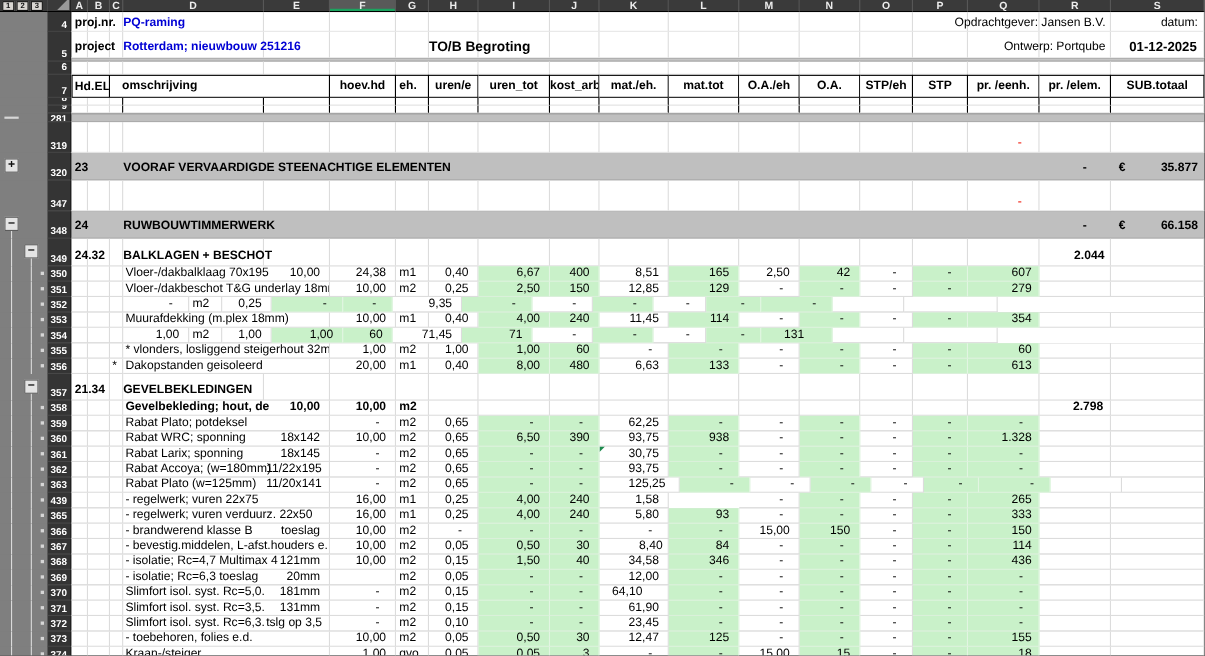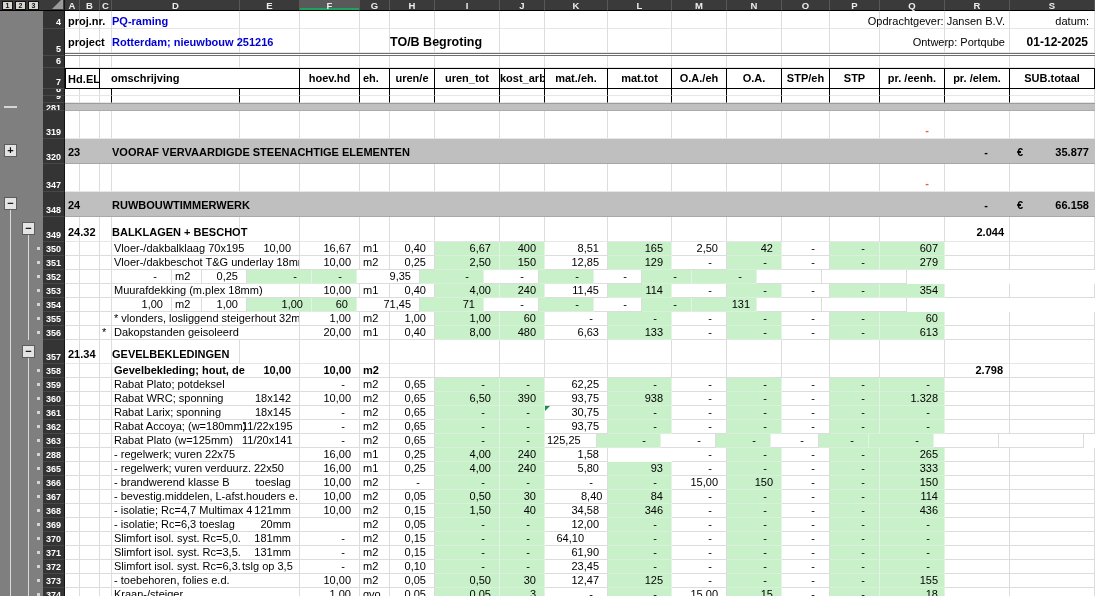--- a/index.html
+++ b/index.html
@@ -378,21 +378,21 @@
         </div>
         <div class="gut" style="height:14px">350</div>
         <div class="cells" style="height:14px">
           <div class="cell " style="width:15px;line-height:13px"></div>
           <div class="cell " style="width:20px;line-height:13px"></div>
           <div class="cell " style="width:12px;line-height:13px"></div>
           <div class="cell rel" style="width: 128px; line-height: 13px; border-right: none;">
             <span class="descspan" style="line-height:13px">Vloer-/dakbalklaag 70x195</span>
           </div>
           <div class="cell num" style="width: 60px; line-height: 13px; padding-right: 8px;">10,00</div>
-          <div class="cell num" style="width: 60px; line-height: 13px; padding-right: 8px;">16,67</div>
+          <div class="cell num" style="width: 60px; line-height: 13px; padding-right: 8px;">24,38</div>
           <div class="cell " style="width: 30px; line-height: 13px; padding-left: 3px;">m1</div>
           <div class="cell num" style="width: 45px; line-height: 13px; padding-right: 8px;">0,40</div>
           <div class="cell num grn" style="width: 65px; line-height: 13px; padding-right: 8px;">6,67</div>
           <div class="cell num grn" style="width: 45px; line-height: 13px; padding-right: 8px;">400</div>
           <div class="cell num" style="width: 63px; line-height: 13px; padding-right: 8px;">8,51</div>
           <div class="cell num grn" style="width: 64px; line-height: 13px; padding-right: 8px;">165</div>
           <div class="cell num" style="width: 55px; line-height: 13px; padding-right: 8px;">2,50</div>
           <div class="cell num grn" style="width: 55px; line-height: 13px; padding-right: 8px;">42</div>
           <div class="cell num dash" style="width:48px;line-height:13px">-</div>
           <div class="cell num grn dash" style="width:50px;line-height:13px">-</div>
@@ -499,21 +499,21 @@
           <div class="cell " style="width: 30px; line-height: 13px; padding-left: 3px;">m2</div>
           <div class="cell num" style="width: 45px; line-height: 13px; padding-right: 8px;">1,00</div>
           <div class="cell num grn" style="width: 65px; line-height: 13px; padding-right: 8px;">1,00</div>
           <div class="cell num grn" style="width: 45px; line-height: 13px; padding-right: 8px;">60</div>
           <div class="cell num" style="width: 63px; line-height: 13px; padding-right: 8px;">71,45</div>
           <div class="cell num grn" style="width: 64px; line-height: 13px; padding-right: 8px;">71</div>
           <div class="cell num dash" style="width:55px;line-height:13px">-</div>
           <div class="cell num grn dash" style="width:55px;line-height:13px">-</div>
           <div class="cell num dash" style="width:48px;line-height:13px">-</div>
           <div class="cell num grn dash" style="width:50px;line-height:13px">-</div>
-          <div class="cell num grn" style="width: 65px; line-height: 13px; padding-right: 6px;">131</div>
+          <div class="cell num grn" style="width: 65px; line-height: 13px; padding-right: 6px; text-align: center;">131</div>
           <div class="cell num" style="width: 65px; line-height: 13px; padding-right: 6px;"></div>
           <div class="cell num" style="width: 85px; line-height: 13px; padding-right: 8px;"></div>
         </div>
       </div>
       <div class="row" style="height:14px">
         <div class="margin" style="height:14px">
           <div class="olline" style="left:10px;top:0;bottom:0"></div>
           <div class="olline" style="left:28px;top:0;bottom:0"></div>
           <div class="oldot" style="top:5px"></div>
         </div>
@@ -763,38 +763,38 @@
           <div class="cell " style="width:12px;line-height:13px"></div>
           <div class="cell rel" style="width: 128px; line-height: 13px; border-right: none;">
             <span class="descspan" style="line-height:13px">Rabat Plato (w=125mm)</span>
           </div>
           <div class="cell num" style="width: 60px; line-height: 13px; padding-right: 8px;">11/20x141</div>
           <div class="cell num dash" style="width:60px;line-height:13px">-</div>
           <div class="cell " style="width: 30px; line-height: 13px; padding-left: 3px;">m2</div>
           <div class="cell num" style="width: 45px; line-height: 13px; padding-right: 8px;">0,65</div>
           <div class="cell num grn dash" style="width:65px;line-height:13px">-</div>
           <div class="cell num grn dash" style="width:45px;line-height:13px">-</div>
-          <div class="cell num" style="width: 52px; line-height: 13px; padding-right: 24px;">125,25</div>
+          <div class="cell num" style="width: 73px; line-height: 13px; padding-right: 12px;">125,25</div>
           <div class="cell num grn dash" style="width:64px;line-height:13px">-</div>
           <div class="cell num dash" style="width:55px;line-height:13px">-</div>
           <div class="cell num grn dash" style="width:55px;line-height:13px">-</div>
           <div class="cell num dash" style="width:48px;line-height:13px">-</div>
           <div class="cell num grn dash" style="width:50px;line-height:13px">-</div>
           <div class="cell num grn dash" style="width:65px;line-height:13px">-</div>
           <div class="cell num" style="width: 65px; line-height: 13px; padding-right: 6px;"></div>
           <div class="cell num" style="width: 85px; line-height: 13px; padding-right: 8px;"></div>
         </div>
       </div>
       <div class="row" style="height:14px">
         <div class="margin" style="height:14px">
           <div class="olline" style="left:10px;top:0;bottom:0"></div>
           <div class="olline" style="left:28px;top:0;bottom:0"></div>
           <div class="oldot" style="top:5px"></div>
         </div>
-        <div class="gut" style="height:14px">288</div>
+        <div class="gut" style="height:14px">439</div>
         <div class="cells" style="height:14px">
           <div class="cell " style="width:15px;line-height:13px"></div>
           <div class="cell " style="width:20px;line-height:13px"></div>
           <div class="cell " style="width:12px;line-height:13px"></div>
           <div class="cell " style="width:188px;line-height:13px">- regelwerk; vuren 22x75</div>
           <div class="cell num" style="width: 60px; line-height: 13px; padding-right: 8px;">16,00</div>
           <div class="cell " style="width: 30px; line-height: 13px; padding-left: 3px;">m1</div>
           <div class="cell num" style="width: 45px; line-height: 13px; padding-right: 8px;">0,25</div>
           <div class="cell num grn" style="width: 65px; line-height: 13px; padding-right: 8px;">4,00</div>
           <div class="cell num grn" style="width: 45px; line-height: 13px; padding-right: 8px;">240</div>

